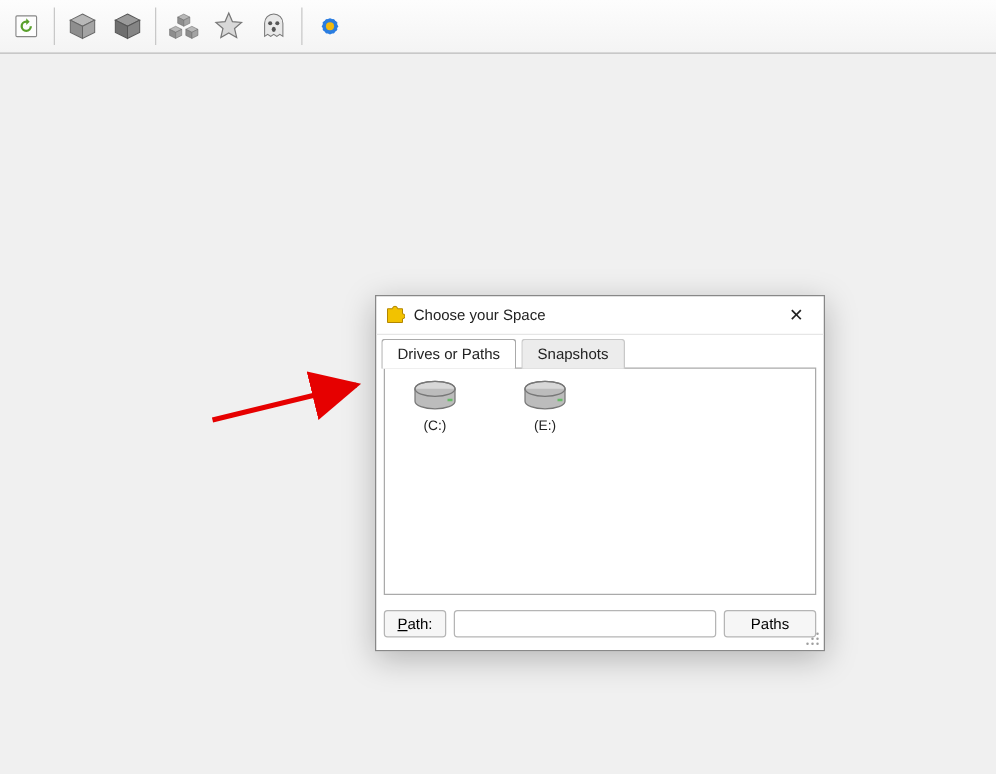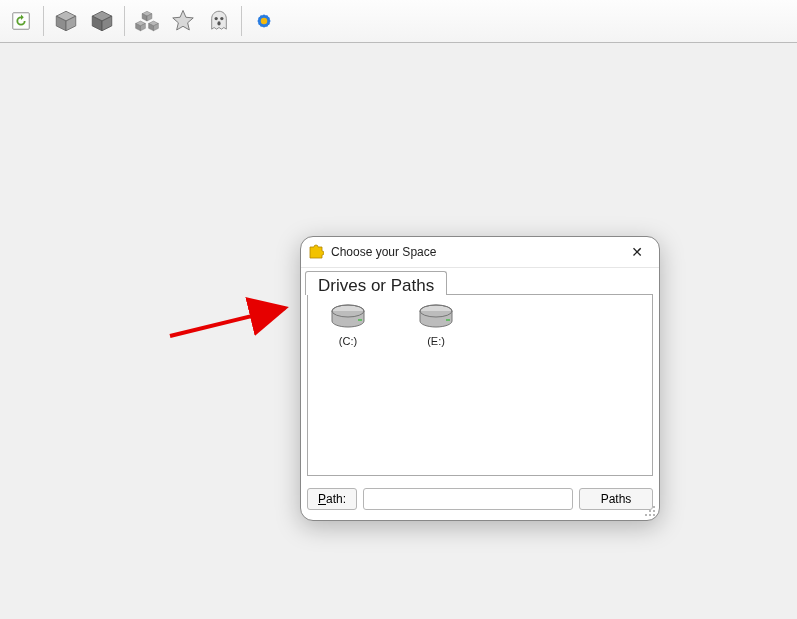--- a/index.html
+++ b/index.html
@@ -5,28 +5,28 @@
   html,body{margin:0;padding:0;width:797px;height:619px;font-family:"Segoe UI",Tahoma,sans-serif;font-size:12px;background:#f0f0f0;overflow:hidden;}
   .toolbar{height:42px;background:linear-gradient(to bottom,#fdfdfd,#f4f4f4);border-bottom:1px solid #bbb;display:flex;align-items:center;padding:0 4px;gap:2px;}
   .tb-sep{width:1px;height:30px;background:#c8c8c8;margin:0 3px;}
   .tb-btn{width:34px;height:34px;display:flex;align-items:center;justify-content:center;border-radius:3px;cursor:pointer;}
   .workspace{position:absolute;top:42px;left:0;right:0;bottom:0;}
 
   
   .arrow{position:absolute;left:165px;top:248px;pointer-events:none;}
 
   
-  .dialog{position:absolute;left:300px;top:194px;width:358px;background:#fff;border:1px solid #888;border-radius:13px;box-shadow:0 6px 24px rgba(0,0,0,0.25);}
+  .dialog{position:absolute;left:300px;top:194px;width:358px;background:#fff;border:1px solid #888;border-radius:0;box-shadow:0 6px 24px rgba(0,0,0,0.25);}
   .titlebar{height:30px;display:flex;align-items:center;padding:0 6px;border-bottom:1px solid #e6e6e6;}
   .title-icon{width:18px;height:18px;margin-right:6px;display:flex;align-items:center;justify-content:center;}
   .title-text{flex:1;font-size:12px;color:#222;}
   .close-btn{width:32px;height:24px;display:flex;align-items:center;justify-content:center;cursor:pointer;font-size:14px;color:#222;}
 
   .tabs{display:flex;height:24px;margin-top:2px;}
-  .tab{padding:4px 12px;font-size:17px;color:#222;background:#f3f3f3;border:1px solid #c8c8c8;border-bottom:none;margin-left:4px;border-top-left-radius:3px;border-top-right-radius:3px;cursor:pointer;position:relative;top:1px;}
+  .tab{padding:4px 12px;font-size:12px;color:#222;background:#f3f3f3;border:1px solid #c8c8c8;border-bottom:none;margin-left:4px;border-top-left-radius:3px;border-top-right-radius:3px;cursor:pointer;position:relative;top:1px;}
   .tab.active{background:#fff;z-index:2;border-color:#aaa;}
   .tab.inactive{background:#ececec;}
 
   .panel{margin:0 6px 6px 6px;border:1px solid #aaa;background:#fff;height:164px;padding:8px;display:flex;gap:24px;align-items:flex-start;}
   .drive{width:64px;display:flex;flex-direction:column;align-items:center;cursor:pointer;}
   .drive-label{margin-top:4px;font-size:11px;color:#222;text-align:center;}
 
   .footer{display:flex;align-items:center;gap:6px;padding:6px 6px 10px 6px;}
   .path-btn{height:22px;padding:0 10px;background:#f6f6f6;border:1px solid #b5b5b5;border-radius:3px;font-size:12px;cursor:pointer;display:flex;align-items:center;}
   .path-btn u{text-decoration:underline;}
@@ -127,20 +127,21 @@
         <svg width="16" height="16" viewBox="0 0 16 16">
             <path d="M2 3h4a2 2 0 1 1 4 0h4v4a2 2 0 1 1 0 4v3H2V3z" fill="#f2c200" stroke="#b38600" stroke-width="0.8"></path>
           </svg>
       </div>
       <div class="title-text">Choose your Space</div>
       <div class="close-btn">✕</div>
     </div>
 
     <div class="tabs">
       <div class="tab active">Drives or Paths</div>
+      <div class="tab inactive">Snapshots</div>
     </div>
 
     <div class="panel">
       <div class="drive">
         <svg width="40" height="28" viewBox="0 0 40 28">
           <ellipse cx="20" cy="8" rx="16" ry="6" fill="#d8d8d8" stroke="#777"></ellipse>
           <path d="M4 8v10c0 3.3 7.2 6 16 6s16-2.7 16-6V8" fill="#bcbcbc" stroke="#777"></path>
           <ellipse cx="20" cy="8" rx="16" ry="6" fill="none" stroke="#777"></ellipse>
           <rect x="30" y="16" width="4" height="2" fill="#6b6"></rect>
         </svg>

